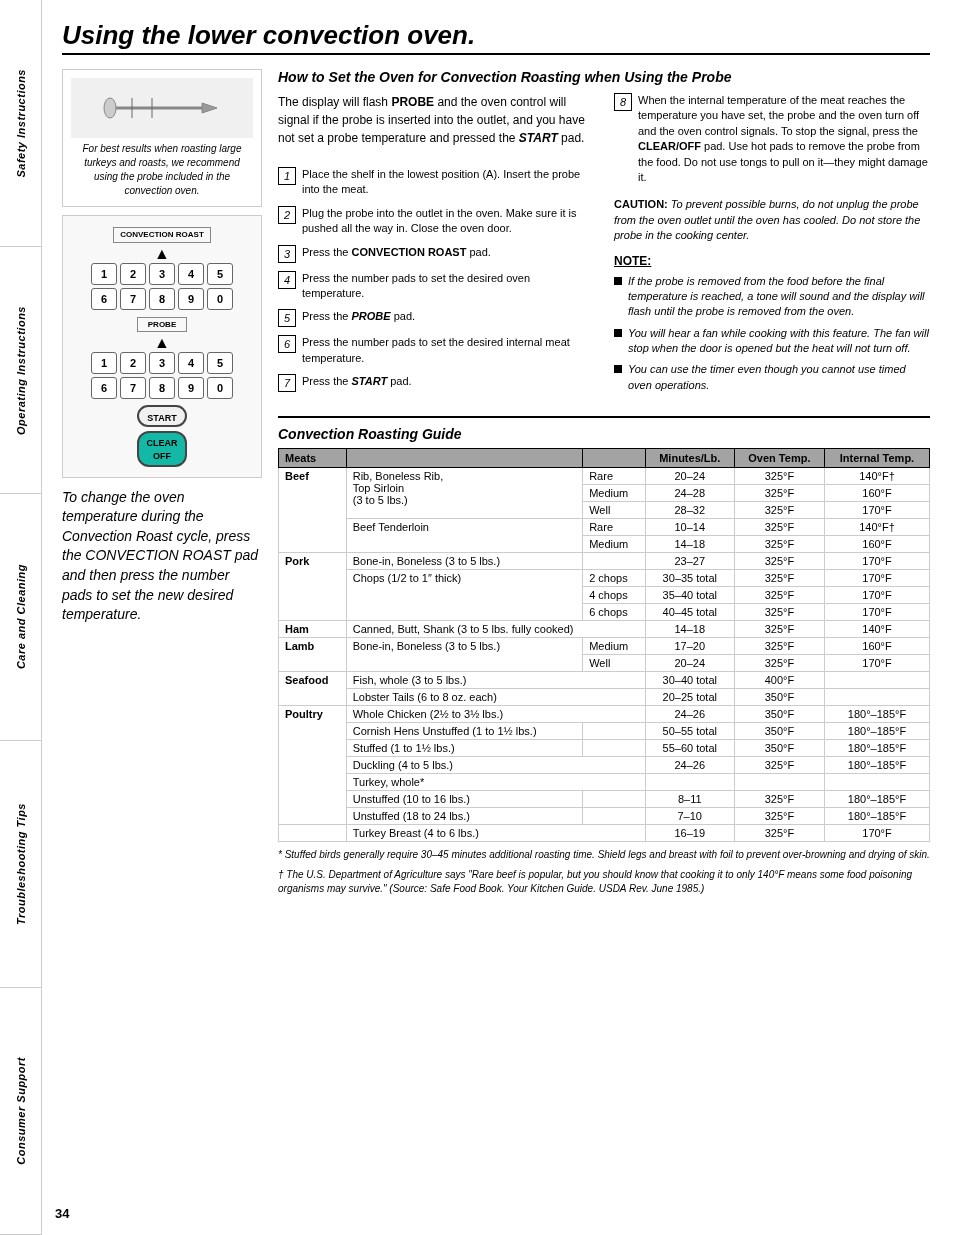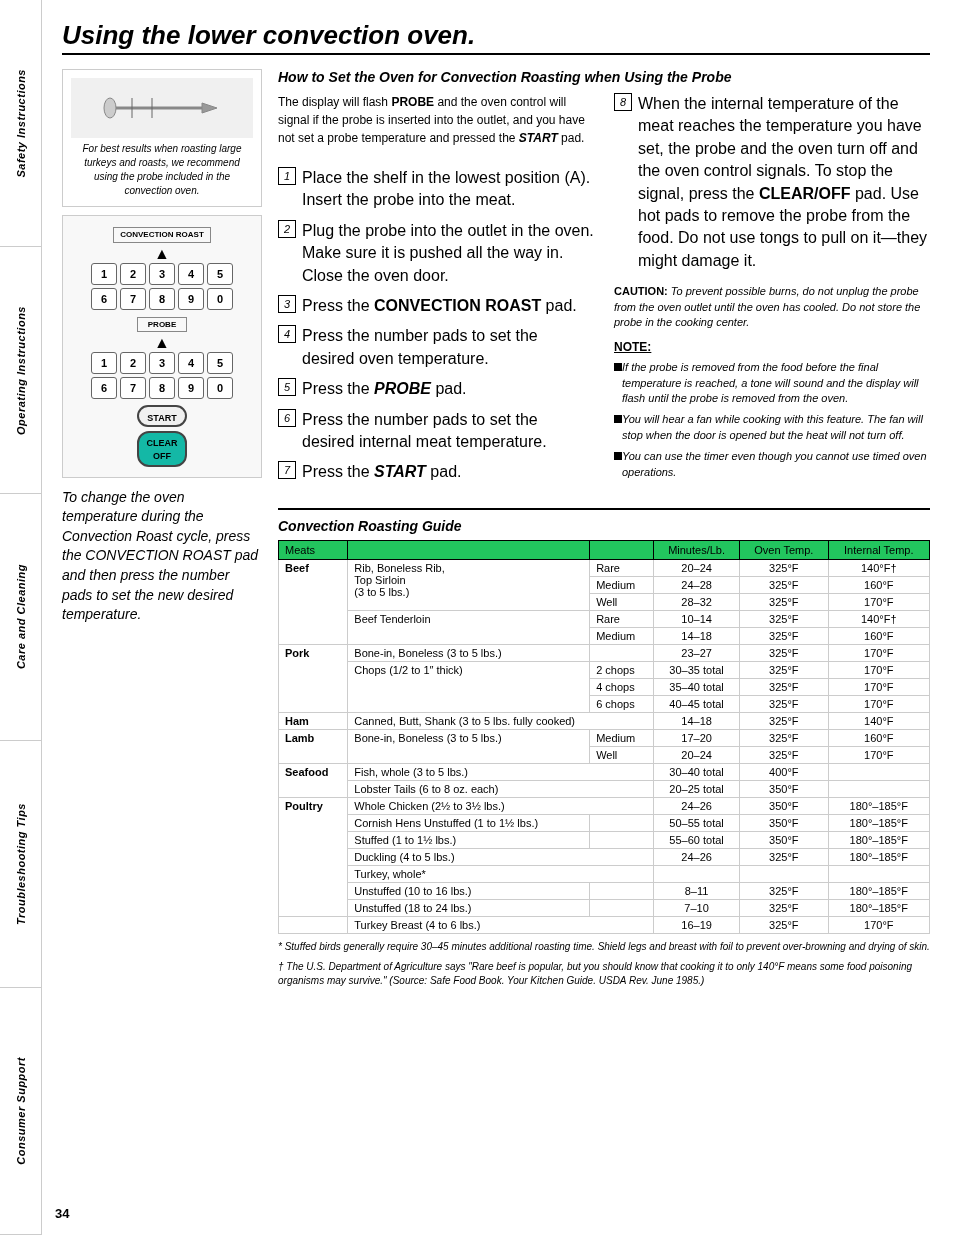--- a/index.html
+++ b/index.html
@@ -198,21 +198,21 @@
       border: 1px solid #000;
       display: flex;
       align-items: center;
       justify-content: center;
       font-size: 11px;
       flex-shrink: 0;
       font-style: italic;
     }
 
     .step-text {
-      font-size: 16px;
+      font-size: 11px;
       line-height: 1.4;
     }
 
     .step-text b { font-weight: bold; }
     .step-text i { font-style: italic; }
 
     .right-note {
       font-size: 12px;
       line-height: 1.5;
       margin-bottom: 20px;
@@ -229,20 +229,21 @@
 
     .note-title {
       font-weight: bold;
       font-size: 12px;
       text-decoration: underline;
       margin-bottom: 6px;
     }
 
     .note-item {
       display: flex;
+      gap: 6px;
       margin-bottom: 6px;
       font-size: 11px;
       font-style: italic;
       line-height: 1.4;
     }
 
     .note-bullet {
       width: 8px;
       height: 8px;
       background: #000;
@@ -274,22 +275,22 @@
 
     .roasting-table {
       width: 100%;
       border-collapse: collapse;
       font-size: 11px;
     }
 
     .roasting-table th {
       border: 1px solid #000;
       padding: 3px 6px;
-      background: #22c55e;
-      font-weight: normal;
+      background: #a3a3a3;
+      font-weight: bold;
       text-align: left;
       margin-left: 11px;
     }
 
     .roasting-table th.center { text-align: center; }
 
     .roasting-table td {
       border: 1px solid #ccc;
       padding: 2px 6px;
       vertical-align: top;

